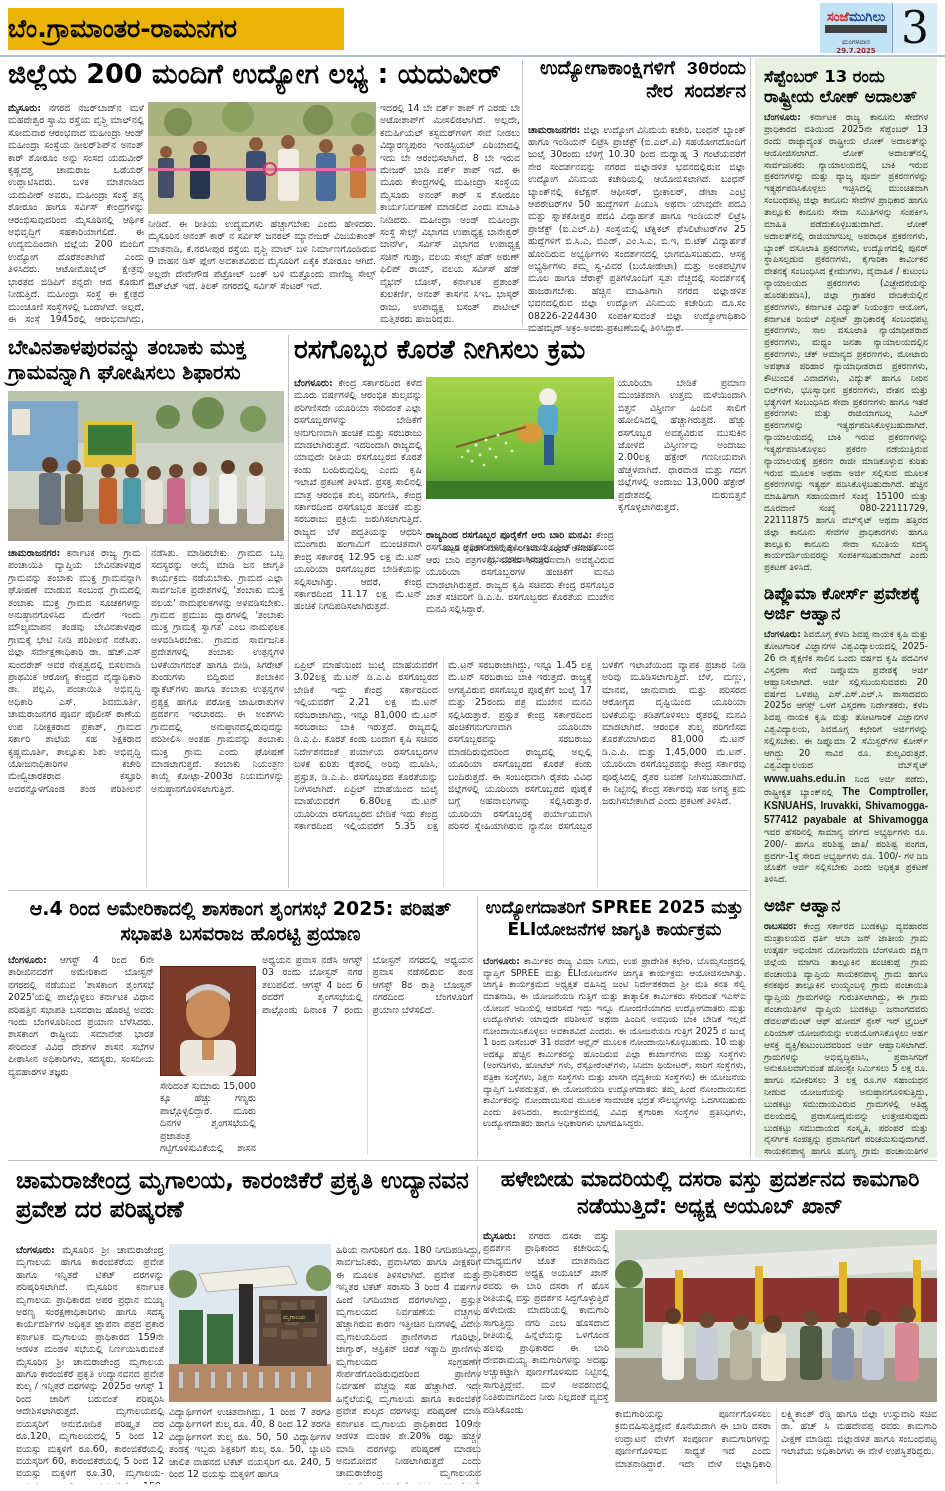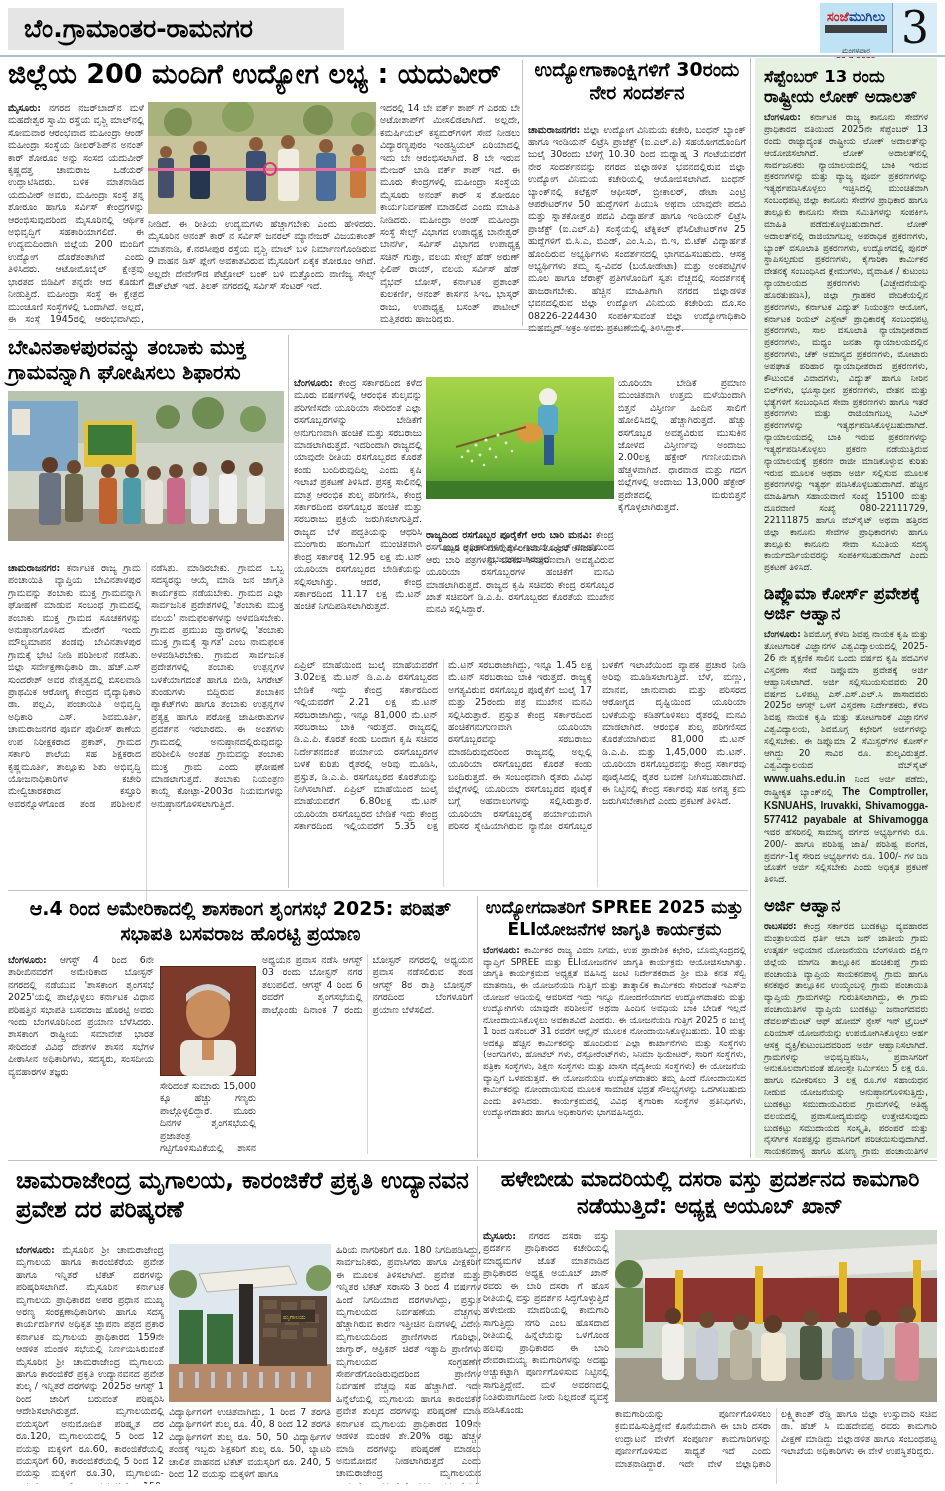--- a/index.html
+++ b/index.html
@@ -1,27 +1,27 @@
 <!DOCTYPE html>
 <html><head>
 <meta charset="utf-8">
 <style>
   html,body{margin:0;padding:0;background:#888;}
   .page{position:relative;width:945px;height:1491px;background:#ffffff;margin:0 auto;
         font-family:"DejaVu Sans","Liberation Sans",sans-serif;color:#1a1a1a;overflow:hidden;}
   .abs{position:absolute;}
   
-  .section-label{left:8px;top:8px;width:336px;height:42px;background:#e5e5e5;
-    font-size:25px;font-weight:700;color:#000;line-height:42px;padding-left:16px;box-sizing:border-box;}
+  .section-label{left:8px;top:8px;width:336px;height:42px;background:#eab308;
+    font-size:25px;font-weight:700;color:#000;line-height:42px;padding-left:0;box-sizing:border-box;}
   .masthead{right:7px;top:3px;width:118px;height:50px;display:flex;}
   .logo-box{width:72px;height:50px;background:#bfe2f4;text-align:center;box-sizing:border-box;padding-top:3px;}
   .logo-line{font-size:13px;font-weight:700;line-height:14px;border-bottom:8px solid #404040;display:inline-block;padding:0 2px 1px 2px;}
   .logo-red{color:#d11f26;}
   .logo-blue{color:#1b3f8f;}
-  .logo-day{font-size:7px;color:#222;line-height:9px;margin-top:14px;font-family:Liberation Serif, serif;}
+  .logo-day{font-size:7px;color:#222;line-height:9px;margin-top:5px;font-family:Liberation Serif, serif;}
   .logo-date{font-size:7px;color:#9c1f1f;font-weight:700;line-height:9px;}
   .page-num{width:44px;height:50px;background:#d9edf8;border-left:1px solid #7fa8c0;
     font-family:"DejaVu Serif","Liberation Serif",serif;font-size:44px;font-weight:400;color:#111;
     text-align:center;line-height:50px;}
   
   .hrule{height:2px;background:#aebfd0;}
   .hthin{height:1px;background:#c2c2c2;}
   .vrule{width:1px;background:#c2c2c2;}
   
   .headline{font-weight:700;color:#000;}
@@ -87,21 +87,21 @@
         <circle cx="122" cy="67" r="6" fill="none" stroke="#d4356f" stroke-width="2"></circle>
       </svg>
     </figure>
     <div class="abs body-txt" style="left:140px;top:160px;width:228px;height:106px;overflow:hidden;">ನೀಡಿದೆ. ಈ ರೀತಿಯ ಉದ್ಯಮಗಳು ಹೆಚ್ಚಾಗಬೇಕು ಎಂದು ಹೇಳಿದರು. ಮೈಸೂರಿನ ಅನಂತ್ ಕಾರ್ ನ ಸರ್ವಿಸ್ ಜನರಲ್ ಮ್ಯಾನೇಜರ್ ವಿಜಯಕಾಂತ್ ಮಾತನಾಡಿ, ಕೆ.ನರಸೀಪುರ ರಸ್ತೆಯ ವೃಶ್ಚಿ ಮಾಲ್ ಬಳಿ ನಿರ್ಮಾಣಗೊಂಡಿರುವ 9 ವಾಹನ ಡಿಸ್ ಪ್ಲೇಗೆ ಅವಕಾಶವಿರುವ ಮೈಸೂರಿಗೆ ಏಕೈಕ ಶೋರೂಂ ಆಗಿದೆ. ಅಲ್ಲದೇ ದೇವೇಗೌಡ ಪೆಟ್ರೋಲ್ ಬಂಕ್ ಬಳಿ ಮತ್ತೊಂದು ವಾಣಿಜ್ಯ ಸೇಲ್ಸ್ ಔಟ್‌ಲೆಟ್ ಇದೆ. ತಿಲಕ್ ನಗರದಲ್ಲಿ ಸರ್ವಿಸ್ ಸೆಂಟರ್ ಇದೆ.</div>
     <div class="abs body-txt" style="left:372px;top:44px;width:140px;height:222px;overflow:hidden;">ಇದರಲ್ಲಿ 14 ಬೇ ವರ್ಕ್ ಶಾಪ್ ಗೆ ಎರಡು ಬೇ ಅಟೋಶಾಪ್‌ಗೆ ಮೀಸಲಿಡಲಾಗಿದೆ. ಅಲ್ಲದೇ, ಕಮರ್ಷಿಯಲ್ ಕಸ್ಟಮರ್‌ಗಳಿಗೆ ಸೇವೆ ನೀಡಲು ವಿದ್ಯಾರಣ್ಯಪುರಂ ಇಂಡಸ್ಟ್ರಿಯಲ್ ಏರಿಯಾದಲ್ಲಿ ಇದು ಬೇ ಆರಂಭಿಸಲಾಗಿದೆ. 8 ಬೇ ಇರುವ ಮೇಜರ್ ಬಾಡಿ ವರ್ಕ್ ಶಾಪ್ ಇದೆ. ಈ ಮೂರು ಕೇಂದ್ರಗಳಲ್ಲಿ ಮಹೀಂದ್ರಾ ಸಂಸ್ಥೆಯ ಮೈಸೂರು ಅನಂತ್ ಕಾರ್ ಸ ಶೋರೂಂ ಕಾರ್ಯನಿರ್ವಹಣೆ ಮಾಡಲಿದೆ ಎಂದು ಮಾಹಿತಿ ನೀಡಿದರು. ಮಹೀಂದ್ರಾ ಅಂಡ್ ಮಹೀಂದ್ರಾ ಸಂಸ್ಥೆ ಸೇಲ್ಸ್ ವಿಭಾಗದ ಉಪಾಧ್ಯಕ್ಷ ಬಾನೇಶ್ವರ್ ಬಾನರ್ಗಿ, ಸರ್ವಿಸ್ ವಿಭಾಗದ ಉಪಾಧ್ಯಕ್ಷ ಸಚಿನ್ ಗುಪ್ತಾ, ವಲಯ ಸೇಲ್ಸ್ ಹೆಡ್ ಅರುಣ್ ಫಿಲಿಪ್ ರಾಯ್, ವಲಯ ಸರ್ವಿಸ್ ಹೆಡ್ ವೈಭವ್ ಬೋಸ್, ಕರ್ನಾಟಕ ಪ್ರಶಾಂತ್ ಕುಲಕರ್ಣಿ, ಅನಂತ್ ಕಾರ್ಸನ ಸಿಇಒ ಭಾಸ್ಕರ್ ರಾಜು, ಉಪಾಧ್ಯಕ್ಷ ಬಸಂತ್ ಪಾಟೀಲ್ ಮತ್ತಿತರರು ಹಾಜರಿದ್ದರು.</div>
   </section>
 
   <div class="abs vrule" style="left:522px;top:60px;height:266px;"></div>
 
   <section class="abs" style="left:528px;top:58px;width:218px;height:268px;">
-    <div class="headline" style="font-size:19px;line-height:1.2;text-align:center;">ಉದ್ಯೋಗಾಕಾಂಕ್ಷಿಗಳಿಗೆ 30ರಂದು ನೇರ ಸಂದರ್ಶನ</div>
+    <div class="headline" style="font-size:19px;line-height:1.2;text-align:right;font-family:Liberation Mono, monospace;">ಉದ್ಯೋಗಾಕಾಂಕ್ಷಿಗಳಿಗೆ 30ರಂದು ನೇರ ಸಂದರ್ಶನ</div>
     <div class="body-txt" style="margin-top:20px;height:212px;overflow:hidden;">
       <span class="dateline">ಚಾಮರಾಜನಗರ:</span>
       <span>ಜಿಲ್ಲಾ ಉದ್ಯೋಗ ವಿನಿಮಯ ಕಚೇರಿ, ಬಂಧನ್ ಬ್ಯಾಂಕ್ ಹಾಗೂ ಇಂಡಿಯನ್ ಲಿಟ್ರೆಸಿ ಪ್ರಾಜೆಕ್ಟ್ (ಐ.ಎಲ್.ಪಿ) ಸಹಯೋಗದೊಂದಿಗೆ ಜುಲೈ 30ರಂದು ಬೆಳಿಗ್ಗೆ 10.30 ರಿಂದ ಮಧ್ಯಾಹ್ನ 3 ಗಂಟೆಯವರೆಗೆ ನೇರ ಸಂದರ್ಶನವನ್ನು ನಗರದ ಜಿಲ್ಲಾಡಳಿತ ಭವನದಲ್ಲಿರುವ ಜಿಲ್ಲಾ ಉದ್ಯೋಗ ವಿನಿಮಯ ಕಚೇರಿಯಲ್ಲಿ ಆಯೋಜಿಸಲಾಗಿದೆ. ಬಂಧನ್ ಬ್ಯಾಂಕ್‌ನಲ್ಲಿ ಕಲೆಕ್ಷನ್ ಆಫೀಸರ್, ಬ್ರೀಕಾಲರ್, ಡೇಟಾ ಎಂಟ್ರಿ ಆಪರೇಟರ್‌ಗಳ 50 ಹುದ್ದೆಗಳಿಗೆ ಪಿಯುಸಿ ಅಥವಾ ಯಾವುದೇ ಪದವಿ ಮತ್ತು ಸ್ನಾತಕೋತ್ತರ ಪದವಿ ವಿದ್ಯಾರ್ಹತೆ ಹಾಗೂ ಇಂಡಿಯನ್ ಲಿಟ್ರೆಸಿ ಪ್ರಾಜೆಕ್ಟ್ (ಐ.ಎಲ್.ಪಿ) ಸಂಸ್ಥೆಯಲ್ಲಿ ಟೆಕ್ನಿಕಲ್ ಫೆಸಿಲಿಟೇಟರ್‌ಗಳ 25 ಹುದ್ದೆಗಳಿಗೆ ಬಿ.ಸಿ.ಎ, ಬಿಎಡ್, ಎಂ.ಸಿ.ಎ, ಬಿ.ಇ, ಬಿ.ಟೆಕ್ ವಿದ್ಯಾರ್ಹತೆ ಹೊಂದಿರುವ ಅಭ್ಯರ್ಥಿಗಳು ಸಂದರ್ಶನದಲ್ಲಿ ಭಾಗವಹಿಸಬಹುದು. ಆಸಕ್ತ ಅಭ್ಯರ್ಥಿಗಳು ತಮ್ಮ ಸ್ವ-ವಿವರ (ಬಯೋಡೇಟಾ) ಮತ್ತು ಅಂಕಪಟ್ಟಿಗಳ ಮೂಲ ಹಾಗೂ ಜೆರಾಕ್ಸ್ ಪ್ರತಿಗಳೊಂದಿಗೆ ಸ್ವತಃ ವೆಚ್ಚದಲ್ಲಿ ಸಂದರ್ಶನಕ್ಕೆ ಹಾಜರಾಗಬೇಕು. ಹೆಚ್ಚಿನ ಮಾಹಿತಿಗಾಗಿ ನಗರದ ಜಿಲ್ಲಾಡಳಿತ ಭವನದಲ್ಲಿರುವ ಜಿಲ್ಲಾ ಉದ್ಯೋಗ ವಿನಿಮಯ ಕಚೇರಿಯ ದೂ.ಸಂ 08226-224430 ಸಂಪರ್ಕಿಸುವಂತೆ ಜಿಲ್ಲಾ ಉದ್ಯೋಗಾಧಿಕಾರಿ ಮಹಮ್ಮದ್ ಅಕ್ರಂ ಅವರು ಪ್ರಕಟಣೆಯಲ್ಲಿ ತಿಳಿಸಿದ್ದಾರೆ.</span>
     </div>
   </section>
 
   <div class="abs vrule" style="left:750px;top:58px;height:1100px;"></div>
 
   <aside class="abs green-panel" style="left:755px;top:58px;width:182px;height:1100px;overflow:hidden;">
     <h3>ಸೆಪ್ಟೆಂಬರ್ 13 ರಂದು ರಾಷ್ಟ್ರೀಯ ಲೋಕ್ ಅದಾಲತ್</h3>
@@ -152,30 +152,31 @@
             <rect x="159" y="87" width="18" height="46" rx="4" fill="#c96a8a"></rect>
           <circle cx="192" cy="78" r="7" fill="#6b4730"></circle>
             <rect x="183" y="85" width="18" height="48" rx="4" fill="#e4e6ea"></rect>
           <circle cx="220" cy="76" r="7" fill="#5d3b26"></circle>
             <rect x="211" y="83" width="18" height="50" rx="4" fill="#f0f0ee"></rect>
           <circle cx="248" cy="78" r="7" fill="#6b4730"></circle>
             <rect x="239" y="85" width="18" height="48" rx="4" fill="#e8e8e4"></rect>
         </g>
       </svg>
     </figure>
-    <div class="cols2 body-txt" style="margin-top:21px;height:340px;overflow:hidden;">
+    <div class="cols2 body-txt" style="margin-top:6px;height:340px;overflow:hidden;">
       <span class="dateline">ಚಾಮರಾಜನಗರ:</span>
       <span>ಕರ್ನಾಟಕ ರಾಜ್ಯ ಗ್ರಾಮ ಪಂಚಾಯಿತಿ ವ್ಯಾಪ್ತಿಯ ಬೇವಿನತಾಳಪುರ ಗ್ರಾಮವನ್ನು ತಂಬಾಕು ಮುಕ್ತ ಗ್ರಾಮವನ್ನಾಗಿ ಘೋಷಣೆ ಮಾಡುವ ಸಂಬಂಧ ಗ್ರಾಮದಲ್ಲಿ ತಂಬಾಕು ಮುಕ್ತ ಗ್ರಾಮದ ಸೂಚಕಗಳನ್ನು ಅನುಷ್ಠಾನಗೊಳಿಸಿದ ಮೇರೆಗೆ ಇಂದು ಮೌಲ್ಯಮಾಪನ ತಂಡವು ಬೇವಿನತಾಳಪುರ ಗ್ರಾಮಕ್ಕೆ ಭೇಟಿ ನೀಡಿ ಪರಿಶೀಲನೆ ನಡೆಸಿತು. ಜಿಲ್ಲಾ ಸರ್ವೇಕ್ಷಣಾಧಿಕಾರಿ ಡಾ. ಹೆಚ್.ಎಸ್ ಸುಂದರೇಶ್ ಅವರ ನೇತೃತ್ವದಲ್ಲಿ ಬಿಸಲವಾಡಿ ಪ್ರಾಥಮಿಕ ಆರೋಗ್ಯ ಕೇಂದ್ರದ ವೈದ್ಯಾಧಿಕಾರಿ ಡಾ. ಪಲ್ಲವಿ, ಪಂಚಾಯಿತಿ ಅಭಿವೃದ್ಧಿ ಅಧಿಕಾರಿ ಎಸ್. ಶಿವಮೂರ್ತಿ, ಚಾಮರಾಜನಗರ ಪೂರ್ವ ಪೊಲೀಸ್ ಠಾಣೆಯ ಉಪ ನಿರೀಕ್ಷಕರಾದ ಪ್ರಕಾಶ್, ಗ್ರಾಮದ ಸರ್ಕಾರಿ ಶಾಲೆಯ ಸಹ ಶಿಕ್ಷಕರಾದ ಕೃಷ್ಣಮೂರ್ತಿ, ತಾಲ್ಲೂಕು ಶಿಶು ಅಭಿವೃದ್ಧಿ ಯೋಜನಾಧಿಕಾರಿಗಳ ಕಚೇರಿ ಮೇಲ್ವಿಚಾರಕರಾದ ಕಸ್ತೂರಿ ಅವರನ್ನೊಳಗೊಂಡ ತಂಡ ಪರಿಶೀಲನೆ ನಡೆಸಿತು.</span>
       <span>ಮಾಡಿರಬೇಕು. ಗ್ರಾಮದ ಒಬ್ಬ ಸದಸ್ಯರನ್ನು ಆಯ್ಕೆ ಮಾಡಿ ಜನ ಜಾಗೃತಿ ಕಾರ್ಯಕ್ರಮ ನಡೆಯಬೇಕು. ಗ್ರಾಮದ ಎಲ್ಲಾ ಸಾರ್ವಜನಿಕ ಪ್ರದೇಶಗಳಲ್ಲಿ 'ತಂಬಾಕು ಮುಕ್ತ ವಲಯ' ನಾಮಫಲಕಗಳನ್ನು ಅಳವಡಿಸಬೇಕು. ಗ್ರಾಮದ ಪ್ರಮುಖ ದ್ವಾರಗಳಲ್ಲಿ 'ತಂಬಾಕು ಮುಕ್ತ ಗ್ರಾಮಕ್ಕೆ ಸ್ವಾಗತ' ಎಂಬ ನಾಮಫಲಕ ಅಳವಡಿಸಿರಬೇಕು. ಗ್ರಾಮದ ಸಾರ್ವಜನಿಕ ಪ್ರದೇಶಗಳಲ್ಲಿ ತಂಬಾಕು ಉತ್ಪನ್ನಗಳ ಬಳಕೆಯಾಗದಂತೆ ಹಾಗೂ ಬೀಡಿ, ಸಿಗರೇಟ್ ತುಂಡುಗಳು ಬಿದ್ದಿರುವ ತಂಬಾಕಿನ ಪ್ಯಾಕೆಟ್‌ಗಳು ಹಾಗೂ ತಂಬಾಕು ಉತ್ಪನ್ನಗಳ ಪ್ರತ್ಯಕ್ಷ ಹಾಗೂ ಪರೋಕ್ಷ ಜಾಹೀರಾತುಗಳ ಪ್ರದರ್ಶನ ಇರಬಾರದು. ಈ ಅಂಶಗಳು ಗ್ರಾಮದಲ್ಲಿ ಅನುಷ್ಠಾನದಲ್ಲಿರುವುದನ್ನು ಪರಿಶೀಲಿಸಿ ಅಂತಹ ಗ್ರಾಮವನ್ನು ತಂಬಾಕು ಮುಕ್ತ ಗ್ರಾಮ ಎಂದು ಘೋಷಣೆ ಮಾಡಲಾಗುತ್ತದೆ. ತಂಬಾಕು ನಿಯಂತ್ರಣ ಕಾಯ್ದೆ ಕೋಟ್ಪಾ-2003ರ ನಿಯಮಗಳನ್ನು ಅನುಷ್ಠಾನಗೊಳಿಸಲಾಗುತ್ತಿದೆ.</span>
     </div>
   </section>
 
   <div class="abs vrule" style="left:288px;top:335px;height:553px;"></div>
 
   <section class="abs" style="left:294px;top:335px;width:452px;height:553px;">
+    <div class="headline" style="font-size:26px;line-height:1.1;white-space:nowrap;">ರಸಗೊಬ್ಬರ ಕೊರತೆ ನೀಗಿಸಲು ಕ್ರಮ</div>
     <div class="abs body-txt" style="left:0;top:42px;width:128px;height:276px;overflow:hidden;">
       <span class="dateline">ಬೆಂಗಳೂರು:</span>
       <span>ಕೇಂದ್ರ ಸರ್ಕಾರದಿಂದ ಕಳೆದ ಮೂರು ವರ್ಷಗಳಲ್ಲಿ ಆರಂಭಿಕ ಶುಲ್ಕವನ್ನು ಪರಿಗಣಿಸದೇ ಯೂರಿಯಾ ಸೇರಿದಂತೆ ಎಲ್ಲಾ ರಸಗೊಬ್ಬರಗಳನ್ನು ಬೇಡಿಕೆಗೆ ಅನುಗುಣವಾಗಿ ಹಂಚಿಕೆ ಮತ್ತು ಸರಬರಾಜು ಮಾಡಲಾಗಿರುತ್ತದೆ. ಇದರಿಂದಾಗಿ ರಾಜ್ಯದಲ್ಲಿ ಯಾವುದೇ ರೀತಿಯ ರಸಗೊಬ್ಬರದ ಕೊರತೆ ಕಂಡು ಬಂದಿರುವುದಿಲ್ಲ ಎಂದು ಕೃಷಿ ಇಲಾಖೆ ಪ್ರಕಟಣೆ ತಿಳಿಸಿದೆ. ಪ್ರಸಕ್ತ ಸಾಲಿನಲ್ಲಿ ಮಾತ್ರ ಆರಂಭಿಕ ಶುಲ್ಕ ಪರಿಗಣಿಸಿ, ಕೇಂದ್ರ ಸರ್ಕಾರದಿಂದ ರಸಗೊಬ್ಬರ ಹಂಚಿಕೆ ಮತ್ತು ಸರಬರಾಜು ಪ್ರಕ್ರಿಯೆ ಜರುಗಿಸಲಾಗುತ್ತಿದೆ. ರಾಜ್ಯದ ಬೆಳೆ ಪದ್ಧತಿಯನ್ನು ಆಧರಿಸಿ ಮುಂಗಾರು ಹಂಗಾಮಿಗೆ ಮುಂಚಿತವಾಗಿ ಕೇಂದ್ರ ಸರ್ಕಾರಕ್ಕೆ 12.95 ಲಕ್ಷ ಮೆ.ಟನ್ ಯೂರಿಯಾ ರಸಗೊಬ್ಬರದ ಬೇಡಿಕೆಯನ್ನು ಸಲ್ಲಿಸಲಾಗಿತ್ತು. ಆದರೆ, ಕೇಂದ್ರ ಸರ್ಕಾರದಿಂದ 11.17 ಲಕ್ಷ ಮೆ.ಟನ್ ಹಂಚಿಕೆ ನಿಗದಿಪಡಿಸಲಾಗಿರುತ್ತದೆ.</span>
     </div>
     <figure class="abs" style="left:132px;top:42px;">
       <svg width="188" height="122" role="img" aria-label="Farmer broadcasting fertilizer in a green paddy field">
         <defs>
           <linearGradient id="fld" x1="0" y1="0" x2="0" y2="1">
             <stop offset="0" stop-color="#a8d44a"></stop>
               <stop offset="0.6" stop-color="#7dbf3a"></stop>
@@ -234,21 +235,21 @@
     </figure>
     <div class="abs body-txt" style="left:152px;top:184px;width:96px;height:74px;overflow:hidden;">ಸೇರಿದಂತೆ ಸುಮಾರು 15,000 ಕ್ಕೂ ಹೆಚ್ಚು ಗಣ್ಯರು ಪಾಲ್ಗೊಳ್ಳಲಿದ್ದಾರೆ. ಮೂರು ದಿನಗಳ ಶೃಂಗಸಭೆಯಲ್ಲಿ ಪ್ರಜಾತಂತ್ರ ಗಟ್ಟಿಗೊಳಿಸುವಿಕೆಯಲ್ಲಿ ಶಾಸನ ಸಭೆಗಳ ಪಾತ್ರ, ಶಾಸನ ರಚನೆಯ ಪ್ರಕ್ರಿಯೆ, ತಂತ್ರಜ್ಞಾನದ ಬಳಕೆ ಕುರಿತು ಗೋಷ್ಠಿಗಳು, ಸಂವಾದ ಕಾರ್ಯಕ್ರಮಗಳು ನಡೆಯಲಿವೆ.</div>
     <div class="abs body-txt" style="left:254px;top:58px;width:100px;height:200px;overflow:hidden;"></div>
     <div class="abs body-txt" style="left:254px;top:58px;width:211px;height:200px;overflow:hidden;columns:2;column-gap:10px;column-rule:1px solid #d5d5d5;">ಅಧ್ಯಯನ ಪ್ರವಾಸ ನಡೆಸಿ ಆಗಸ್ಟ್ 03 ರಂದು ಬೋಸ್ಟನ್ ನಗರ ತಲುಪಲಿದೆ. ಆಗಸ್ಟ್ 4 ರಿಂದ 6 ರವರೆಗೆ ಶೃಂಗಸಭೆಯಲ್ಲಿ ಪಾಲ್ಗೊಂಡು ದಿನಾಂಕ 7 ರಂದು ಬೋಸ್ಟನ್ ನಗರದಲ್ಲಿ ಅಧ್ಯಯನ ಪ್ರವಾಸ ನಡೆಸಲಿರುವ ತಂಡ ಆಗಸ್ಟ್ 8ರ ರಾತ್ರಿ ಬೋಸ್ಟನ್ ನಗರದಿಂದ ಬೆಂಗಳೂರಿಗೆ ಪ್ರಯಾಣ ಬೆಳೆಸಲಿದೆ.</div>
   </section>
 
   <div class="abs vrule" style="left:477px;top:896px;height:262px;"></div>
 
   <section class="abs" style="left:483px;top:896px;width:263px;height:262px;">
     <div class="headline" style="font-size:17px;line-height:1.3;text-align:center;">ಉದ್ಯೋಗದಾತರಿಗೆ SPREE 2025 ಮತ್ತು ELIಯೋಜನೆಗಳ ಜಾಗೃತಿ ಕಾರ್ಯಕ್ರಮ</div>
-    <div class="body-sm" style="margin-top:5px;height:204px;overflow:hidden;">
+    <div class="body-sm" style="margin-top:16px;height:204px;overflow:hidden;">
       <span class="dateline">ಬೆಂಗಳೂರು:</span>
       <span>ಕಾರ್ಮಿಕರ ರಾಜ್ಯ ವಿಮಾ ನಿಗಮ, ಉಪ ಪ್ರಾದೇಶಿಕ ಕಛೇರಿ, ಬೊಮ್ಮಸಂದ್ರದಲ್ಲಿ ವ್ಯಾಪ್ತಿಗೆ SPREE ಮತ್ತು ELIಯೋಜನೆಗಳ ಜಾಗೃತಿ ಕಾರ್ಯಕ್ರಮ ಆಯೋಜಿಸಲಾಗಿತ್ತು. ಜಾಗೃತಿ ಕಾರ್ಯಕ್ರಮದ ಅಧ್ಯಕ್ಷತೆ ವಹಿಸಿದ್ದ ಜಂಟಿ ನಿರ್ದೇಶಕರಾದ ಶ್ರೀ ಮತಿ ಕನತ ಸೆಲ್ವಿ ಮಾತನಾಡಿ, ಈ ಯೋಜನೆಯಡಿ ಗುತ್ತಿಗೆ ಮತ್ತು ತಾತ್ಕಾಲಿಕ ಕಾರ್ಮಿಕರು ಸೇರಿದಂತೆ ಇಎಸ್ಐ ಯೋಜನೆ ಅಡಿಯಲ್ಲಿ ಆವರಿಸದೆ ಇದ್ದು ಇನ್ನೂ ನೋಂದಣಿಯಾಗದ ಉದ್ಯೋಗದಾತರು ಮತ್ತು ಉದ್ಯೋಗಿಗಳು ಯಾವುದೇ ಪರಿಶೀಲನೆ ಅಥವಾ ಹಿಂದಿನ ಅವಧಿಯ ಬಾಕಿ ಬೇಡಿಕೆ ಇಲ್ಲದೆ ನೋಂದಾಯಿಸಿಕೊಳ್ಳಲು ಅವಕಾಶವಿದೆ ಎಂದರು. ಈ ಯೋಜನೆಯಡಿ ಗುತ್ತಿಗೆ 2025 ರ ಜುಲೈ 1 ರಿಂದ ಡಿಸೆಂಬರ್ 31 ರವರೆಗೆ ಆನ್ಲೈನ್ ಮೂಲಕ ನೋಂದಾಯಿಸಿಕೊಳ್ಳಬಹುದು. 10 ಮತ್ತು ಅದಕ್ಕೂ ಹೆಚ್ಚಿನ ಕಾರ್ಮಿಕರನ್ನು ಹೊಂದಿರುವ ಎಲ್ಲಾ ಕಾರ್ಖಾನೆಗಳು ಮತ್ತು ಸಂಸ್ಥೆಗಳು (ಅಂಗಡಿಗಳು, ಹೋಟೆಲ್ ಗಳು, ರೆಸ್ಟೋರೆಂಟ್‌ಗಳು, ಸಿನಿಮಾ ಥಿಯೇಟರ್, ಸಾರಿಗೆ ಸಂಸ್ಥೆಗಳು, ಪತ್ರಿಕಾ ಸಂಸ್ಥೆಗಳು, ಶಿಕ್ಷಣ ಸಂಸ್ಥೆಗಳು ಮತ್ತು ಖಾಸಗಿ ವೈದ್ಯಕೀಯ ಸಂಸ್ಥೆಗಳು) ಈ ಯೋಜನೆಯ ವ್ಯಾಪ್ತಿಗೆ ಒಳಪಡುತ್ತವೆ. ಈ ಯೋಜನೆಯಡಿ ಉದ್ಯೋಗದಾತರು ತಮ್ಮ ಹಿಂದೆ ನೋಂದಾಯಿಸದ ಕಾರ್ಮಿಕರನ್ನು ನೋಂದಾಯಿಸುವ ಮೂಲಕ ಸಾಮಾಜಿಕ ಭದ್ರತೆ ಸೌಲಭ್ಯಗಳನ್ನು ಒದಗಿಸಬಹುದು ಎಂದು ತಿಳಿಸಿದರು. ಕಾರ್ಯಕ್ರಮದಲ್ಲಿ ವಿವಿಧ ಕೈಗಾರಿಕಾ ಸಂಸ್ಥೆಗಳ ಪ್ರತಿನಿಧಿಗಳು, ಉದ್ಯೋಗದಾತರು ಹಾಗೂ ಅಧಿಕಾರಿಗಳು ಭಾಗವಹಿಸಿದ್ದರು.</span>
     </div>
   </section>
 
   <div class="abs hthin" style="left:8px;top:1160px;width:929px;"></div>
 
   <section class="abs" style="left:8px;top:1166px;width:465px;height:318px;margin-left:8px;">
     <div class="headline" style="font-size:23px;line-height:1.25;">ಚಾಮರಾಜೇಂದ್ರ ಮೃಗಾಲಯ, ಕಾರಂಜಿಕೆರೆ ಪ್ರಕೃತಿ ಉದ್ಯಾನವನ ಪ್ರವೇಶ ದರ ಪರಿಷ್ಕರಣೆ</div>
     <div class="abs body-txt" style="left:0;top:78px;width:148px;height:240px;overflow:hidden;">

